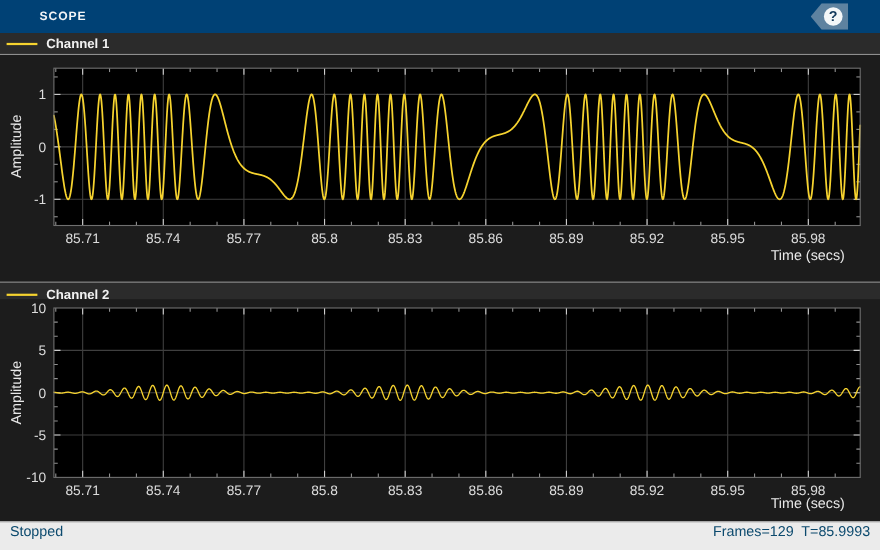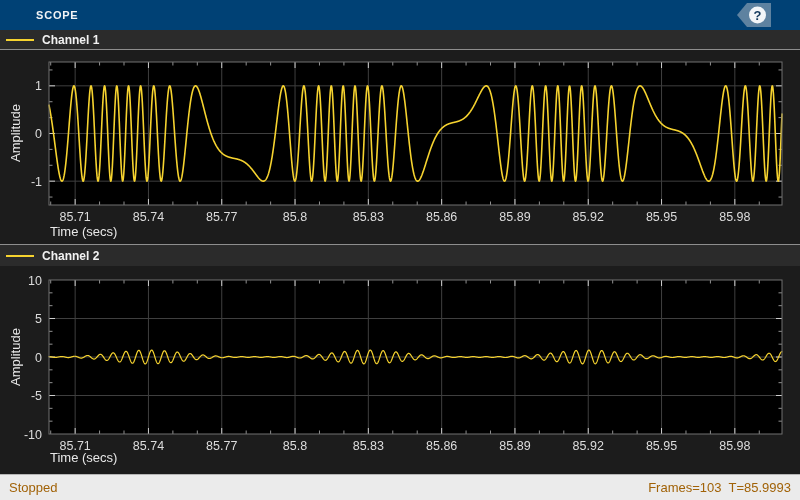--- a/index.html
+++ b/index.html
@@ -22,43 +22,43 @@
   }
   .tab-scope{left:36px;}
   .tab-measurements{left:112px;}
   .help-tag{position:absolute;left:737px;top:3px;width:34px;height:24px;}
   
   .legend{
     position:absolute;left:0;width:800px;background:#2b2b2b;
     display:flex;align-items:center;
   }
   .legend-1{top:30px;height:19px;border-bottom:1px solid #8e8e8e;}
-  .legend-2{top:244px;height:21px;border-top:1px solid #8e8e8e;}
+  .legend-2{top:256px;height:21px;border-top:1px solid #8e8e8e;}
   .legend-line{width:28px;height:2px;background:#f6d32f;margin:0 8px 0 6px;flex:0 0 auto;}
   .legend-label{color:#f2f2f2;font-size:12px;font-weight:bold;}
   
   svg.plot{position:absolute;left:0;display:block;background:#1c1c1c;}
   #plot0{top:50px;}
   #plot1{top:272px;}
   .tick{font:12.5px "Liberation Sans",sans-serif;fill:#dcdcdc;}
   .axis-label{
     position:absolute;color:#e8e8e8;font-size:13px;white-space:nowrap;
   }
-  .xlabel{left:50px;width:733px;text-align:left;}
+  .xlabel{left:35px;width:733px;text-align:right;}
   .xlabel-1{top:224px;}
   .xlabel-2{top:450px;}
   .ylabel{transform:translate(-50%,-50%) rotate(-90deg);}
   .ylabel-1{left:15px;top:133px;}
   .ylabel-2{left:15px;top:357px;}
   
   .statusbar{
     position:absolute;left:0;top:474px;width:800px;height:26px;
     background:#ebebeb;border-top:1px solid #b5b5b5;box-sizing:border-box;
-    display:flex;align-items:center;justify-content:space-between;
-    color:#a16207;font-size:13px;
+    display:flex;justify-content:space-between;
+    color:#0c4a6e;font-size:13px;
   }
   .status-left{margin-left:9px;}
   .status-right{margin-right:9px;white-space:pre;}
 </style>
 </head>
 <body>
 
 <div class="toolbar">
   <div class="tab tab-scope">SCOPE</div>
   <svg class="help-tag" viewBox="0 0 34 24">
@@ -301,14 +301,14 @@
     <text x="42" y="51" text-anchor="end" class="tick">5</text>
     <text x="42" y="89.5" text-anchor="end" class="tick">0</text>
     <text x="42" y="128" text-anchor="end" class="tick">-5</text>
     <text x="42" y="166.5" text-anchor="end" class="tick">-10</text>
   </svg>
 <div class="axis-label ylabel ylabel-2">Amplitude</div>
 <div class="axis-label xlabel xlabel-2">Time (secs)</div>
 
 <div class="statusbar">
   <span class="status-left">Stopped</span>
-  <span class="status-right">Frames=103  T=85.9993</span>
+  <span class="status-right">Frames=129  T=85.9993</span>
 </div>
 
 </body></html>

